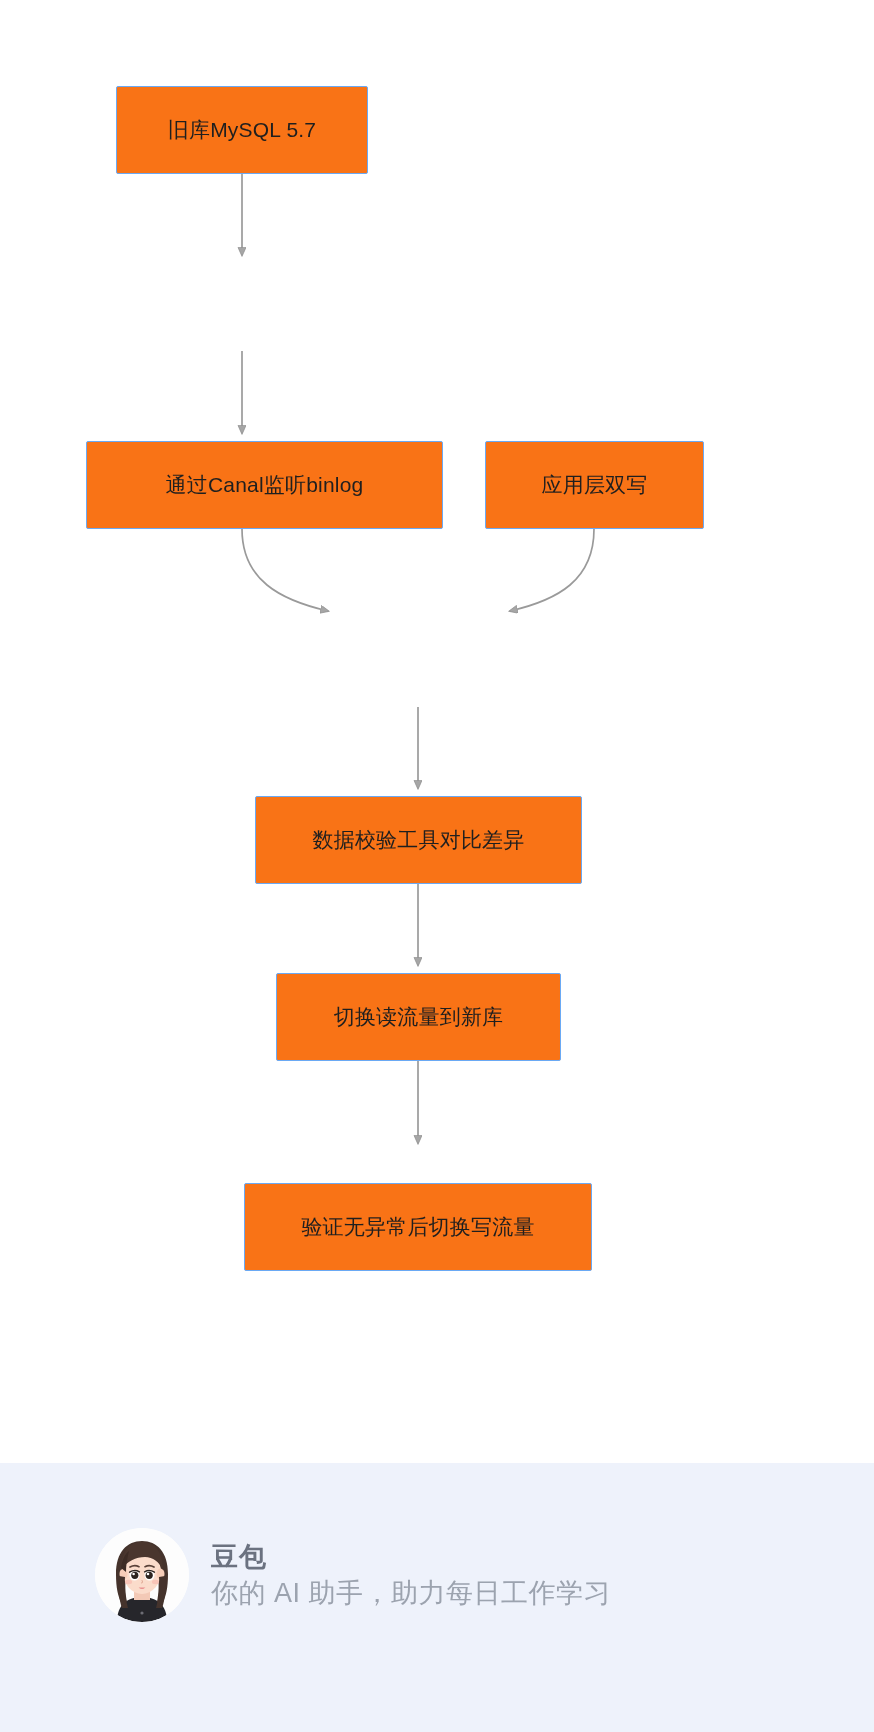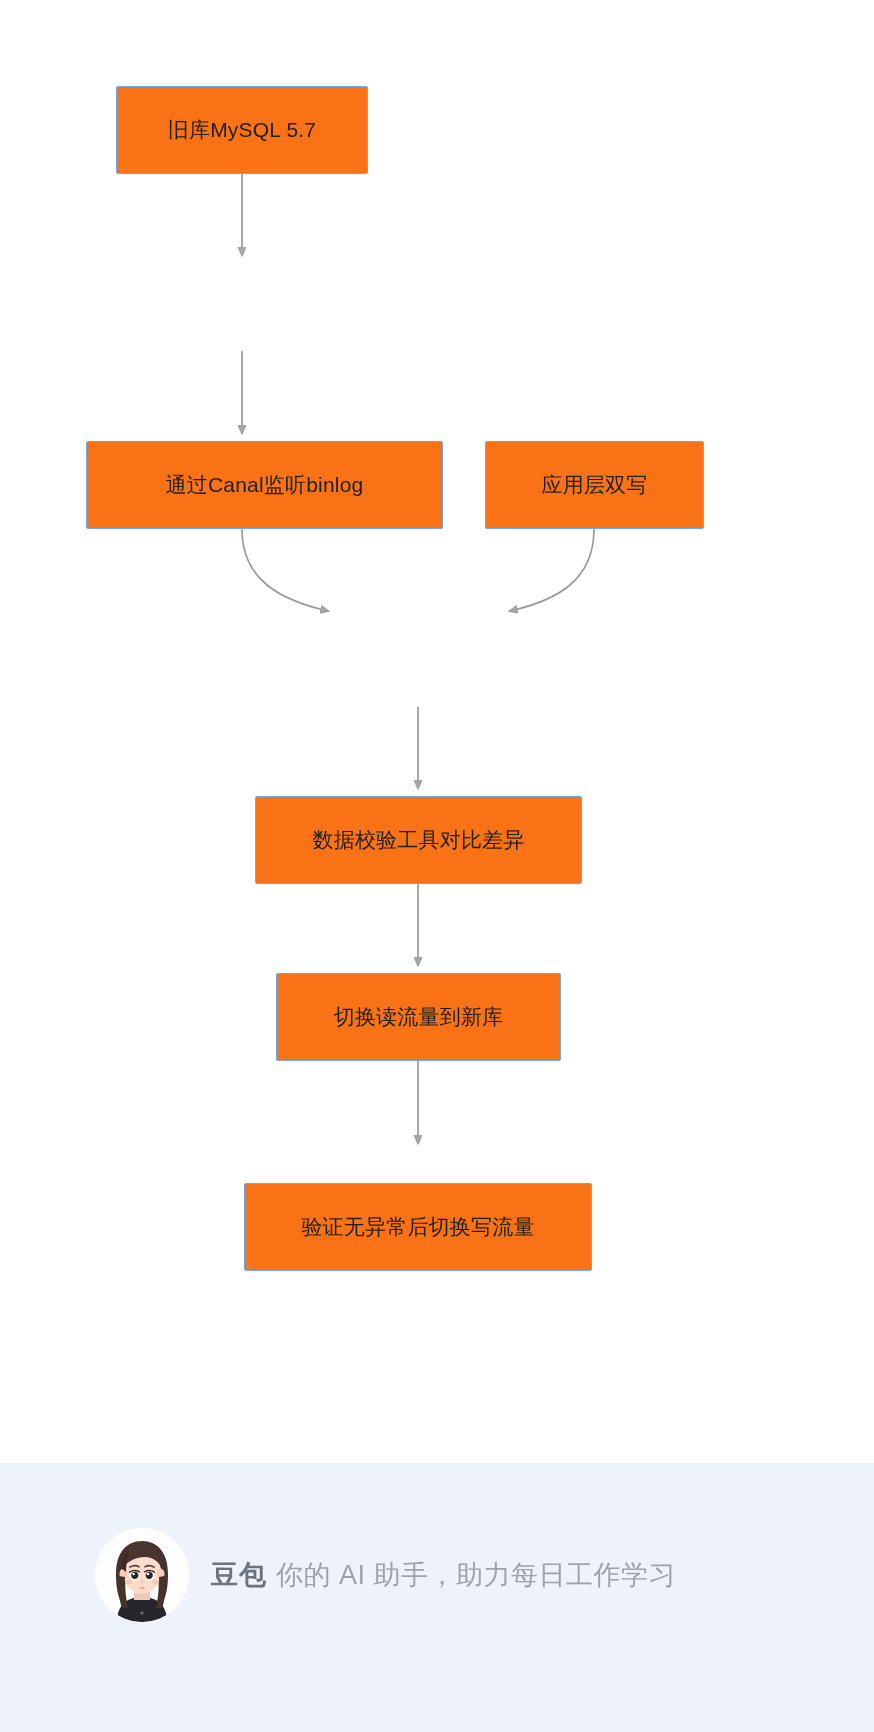--- a/index.html
+++ b/index.html
@@ -74,21 +74,21 @@
     width: 94px;
     height: 94px;
     border-radius: 50%;
     background: #fdfdfd;
     overflow: hidden;
     flex: none;
     position: relative;
   }
   .brand-text {
     display: flex;
-    flex-direction: row;
+    flex-direction: column;
     justify-content: center;
     gap: 9px;
   }
   .brand-name {
     font-size: 27px;
     color: #6b7280;
     font-weight: 700;
     letter-spacing: 1px;
     line-height: 1;
   }

